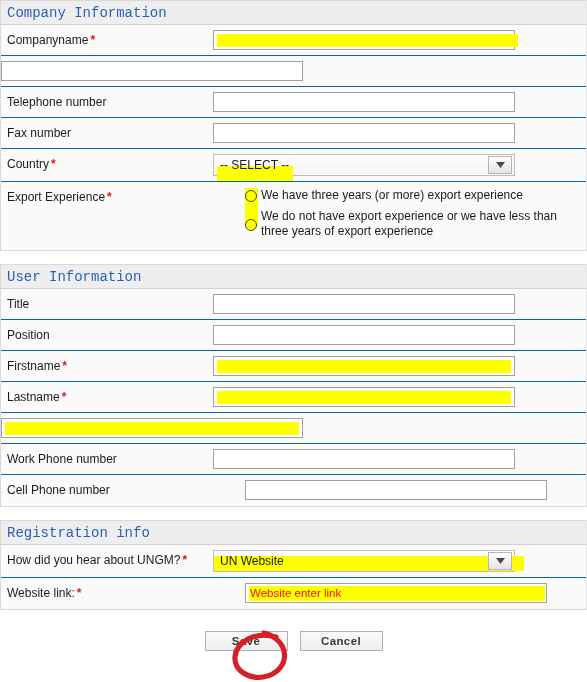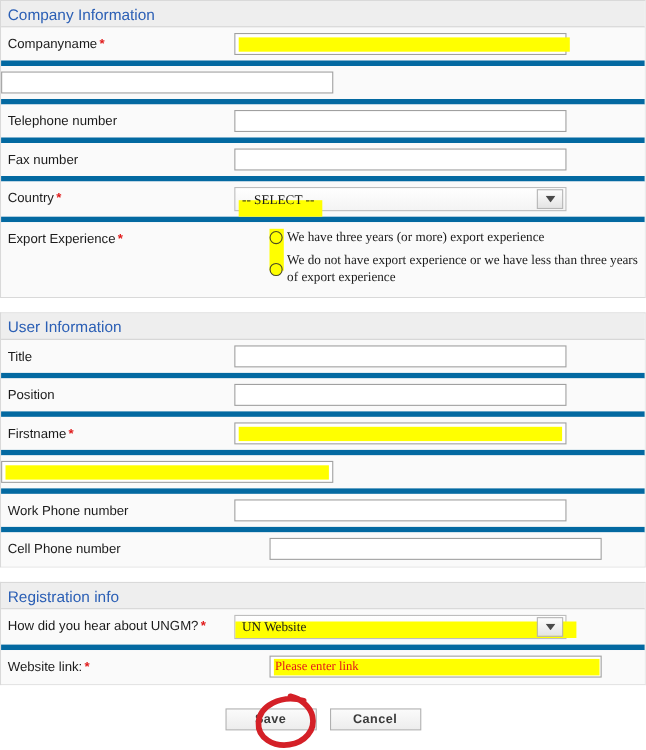--- a/index.html
+++ b/index.html
@@ -37,29 +37,29 @@
     background: #eeeeee;
     border-bottom: 1px solid #d0d0d0;
     height: 24px;
     line-height: 24px;
     padding-left: 6px;
     box-sizing: border-box;
   }
   .section-header-text {
     color: #2b5fb5;
     font-size: 14px;
-    font-family: Liberation Sans, sans-serif;
+    font-family: Liberation Mono, monospace;
     text-align: center;
   }
 
   .row {
     display: flex;
     align-items: flex-start;
     min-height: 31px;
-    border-bottom: 5px solid #0369a1;
+    border-bottom: 1px solid #0369a1;
     box-sizing: border-box;
     background: #fafafa;
   }
   .row.last { border-bottom: none; gap: 32px; }
 
   .row-label {
     width: 212px;
     flex: 0 0 212px;
     padding-left: 6px;
     padding-top: 9px;
@@ -72,21 +72,20 @@
     color: #e01b1b;
     font-size: 12px;
     padding-left: 2px;
     font-weight: bold;
   }
   .row-field {
     flex: 1 1 auto;
     padding-top: 5px;
     padding-bottom: 5px;
     position: relative;
-    font-family: Liberation Serif, serif;
   }
 
   
   .tinput {
     width: 302px;
     height: 20px;
     border: 1px solid #a0a0a0;
     background: #ffffff;
     box-sizing: border-box;
     position: relative;
@@ -367,20 +366,30 @@
       <div class="row-label">
         <span>Firstname</span><span class="req">*</span>
       </div>
       <div class="row-field">
         <div class="tinput">
           <div class="hl-fill"></div>
         </div>
       </div>
     </div>
 
+    <div class="row">
+      <div class="row-label">
+        <span>Lastname</span><span class="req">*</span>
+      </div>
+      <div class="row-field">
+        <div class="tinput">
+          <div class="hl-fill"></div>
+        </div>
+      </div>
+    </div>
 
     <div class="row">
       <div class="row-field">
         <div class="tinput">
           <div class="hl-fill"></div>
         </div>
       </div>
     </div>
 
     <div class="row">
@@ -425,21 +434,21 @@
         </div>
       </div>
     </div>
 
     <div class="row last">
       <div class="row-label">
         <span>Website link:</span><span class="req">*</span>
       </div>
       <div class="row-field">
         <div class="tinput">
-          <div class="placeholder-text">Please enter link</div>
+          <div class="placeholder-text">Website enter link</div>
         </div>
       </div>
     </div>
   </div>
 
   <div class="footer">
     <div class="btn-row">
       <div class="btn">Save</div>
       <div class="btn">Cancel</div>
     </div>

